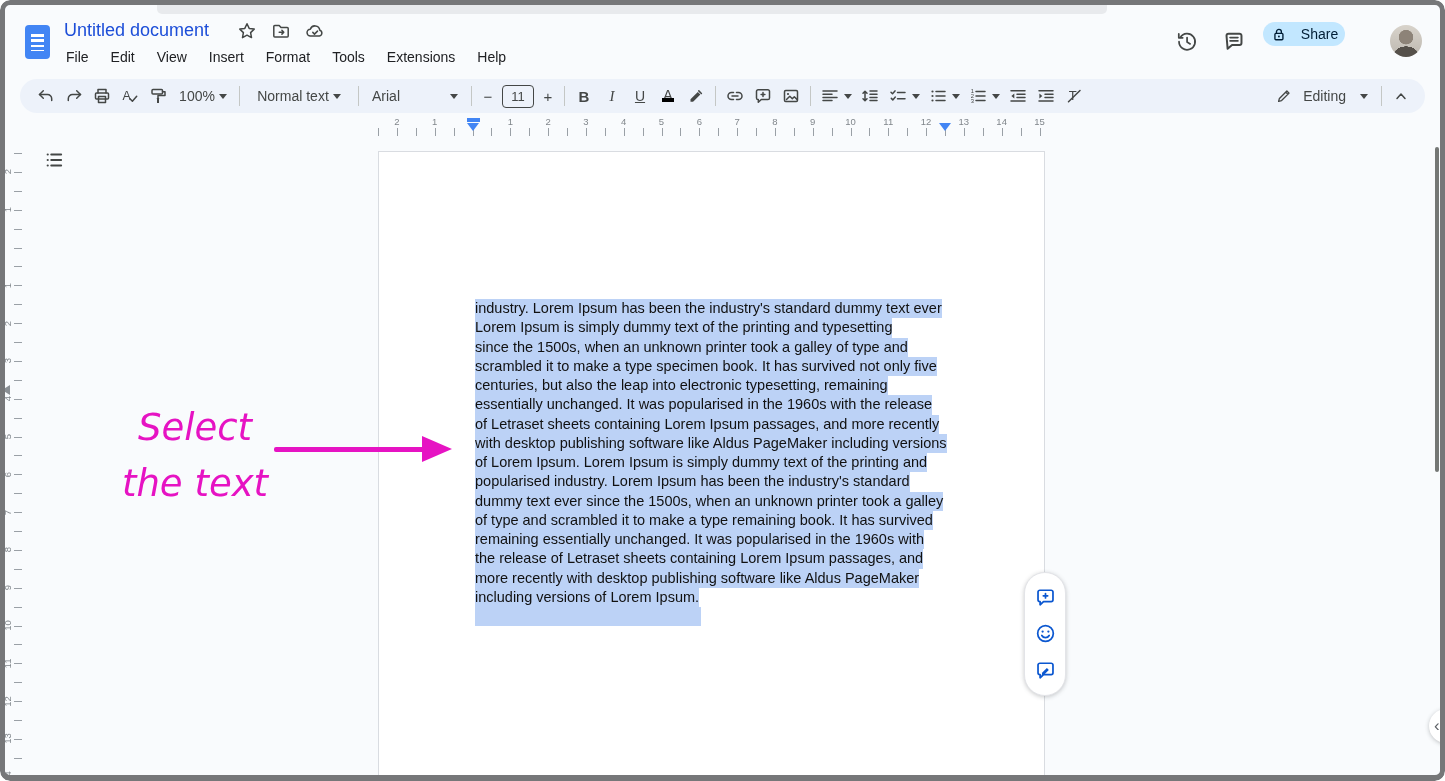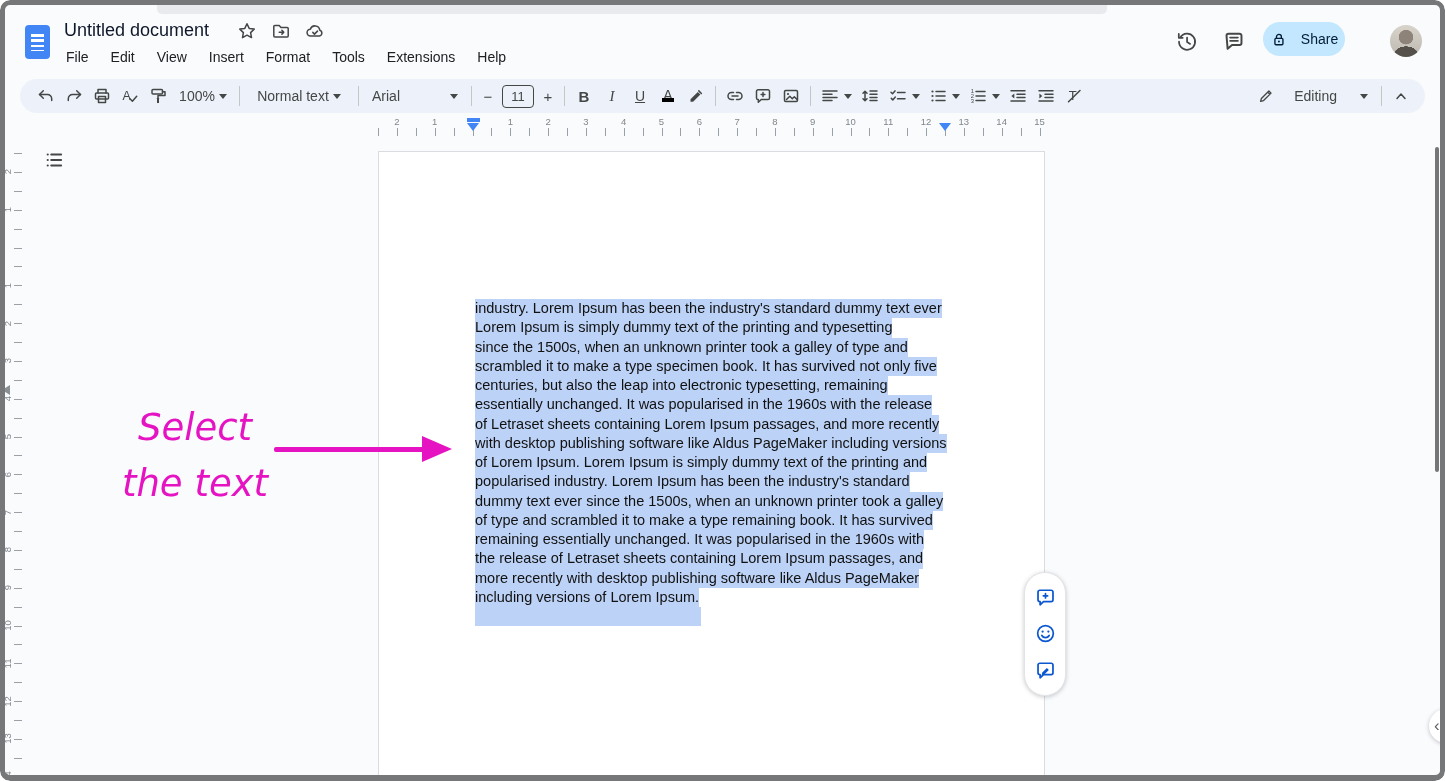--- a/index.html
+++ b/index.html
@@ -10,29 +10,29 @@
   }
   
   .frame{position:absolute;inset:0;background:#f9fbfd;border-radius:10px;overflow:hidden;}
   .frame-border{position:absolute;inset:0;border:5px solid #767779;border-bottom-width:6px;border-radius:10px;pointer-events:none;z-index:99;}
   .chrome-strip{position:absolute;left:157px;top:5px;width:950px;height:9px;background:#e8eaed;border-radius:0 0 5px 5px;}
 
   
   .docs-logo{position:absolute;left:25px;top:25px;width:25px;height:34px;background:#4285f4;border-radius:4px;}
   .docs-logo:after{content:"";position:absolute;left:6px;top:9px;width:13px;height:17px;
     background:linear-gradient(#fff 0 2.6px,transparent 2.6px 5.4px,#fff 5.4px 8px,transparent 8px 10.8px,#fff 10.8px 13.4px,transparent 13.4px 16.2px,#fff 16.2px 18.8px,transparent 18.8px);}
-  .doc-title{position:absolute;left:64px;top:20px;font-size:18px;color:#0f172a;}
+  .doc-title{position:absolute;left:64px;top:20px;font-size:18px;color:#1d4ed8;}
   .title-icons{position:absolute;left:237px;top:21px;display:flex;gap:14px;align-items:center;}
   .title-icons .tbtn{width:20px;height:20px;display:flex;align-items:center;justify-content:center;}
   .menubar{position:absolute;left:64px;top:47px;display:flex;gap:18px;font-size:14px;color:#202124;}
   .menubar .mitem{padding:2px 2px;cursor:default;}
   .hbtn{width:40px;height:40px;display:flex;align-items:center;justify-content:center;}
   .hbtn-history{position:absolute;left:1166px;top:21px;}
   .hbtn-comment{position:absolute;left:1214px;top:21px;}
-  .share-btn{position:absolute;left:1263px;top:22px;width:82px;height:34px;background:#c2e7ff;border-radius:19px;
+  .share-btn{position:absolute;left:1263px;top:22px;width:82px;height:24px;background:#c2e7ff;border-radius:19px;
     display:flex;align-items:center;justify-content:center;gap:14px;font-size:14px;font-weight:500;color:#001d35;}
   .avatar{position:absolute;left:1390px;top:25px;width:32px;height:32px;border-radius:50%;
     background:
       radial-gradient(circle at 50% 38%, #8d8378 0 7px, transparent 7.5px),
       radial-gradient(ellipse 13px 10px at 50% 98%, #55504a 0 99%, transparent 100%),
       linear-gradient(#d8d3cb,#bdb8b0);}
 
   
   .toolbar{position:absolute;left:20px;top:79px;width:1405px;height:34px;background:#edf2fa;border-radius:17px;
     display:flex;align-items:center;padding:0 10px 0 12px;box-sizing:border-box;color:#444746;}
@@ -40,21 +40,21 @@
   .tdiv{width:1px;height:20px;background:#c4c7c5;margin:0 5px;flex:none;}
   .caret{width:0;height:0;border:4px solid transparent;border-top:5px solid #444746;margin-top:5px;margin-left:4px;}
   .tlabel{font-size:14px;color:#444746;}
   .sizebox{width:30px;height:21px;border:1.5px solid #444746;border-radius:4px;display:flex;align-items:center;justify-content:center;font-size:13px;margin:0 3px;}
   .tb-letter{font-size:15px;color:#444746;}
   .tb-b{font-weight:700;}
   .tb-i{font-style:italic;font-family:"Liberation Serif",serif;}
   .tb-u{text-decoration:underline;font-size:14px;}
   .tb-a{position:relative;font-size:14px;font-weight:400;padding:0 6px 3px 6px;}
   .tb-a:after{content:"";position:absolute;left:5px;right:5px;bottom:4px;height:3.5px;background:#000;}
-  .tb-mode{margin-left:auto;display:flex;align-items:center;gap:19px;padding:0 8px;}
+  .tb-mode{margin-left:auto;display:flex;align-items:center;gap:10px;padding:0 8px;}
   .ic{display:block;}
   .ic *{fill:none;stroke:#444746;stroke-width:1.5;stroke-linecap:round;stroke-linejoin:round;}
   .ic .f{fill:#444746;stroke:none;}
   .ic text{fill:#444746;stroke:none;font-family:"Liberation Sans",sans-serif;}
   .icb *{stroke:#0b57d0;}
   .icb .f{fill:#0b57d0;stroke:none;}
   .icd *{stroke:#001d35;stroke-width:1.6;}
 
   
   .hruler-nums{position:absolute;left:378px;top:116px;display:flex;z-index:5;}

